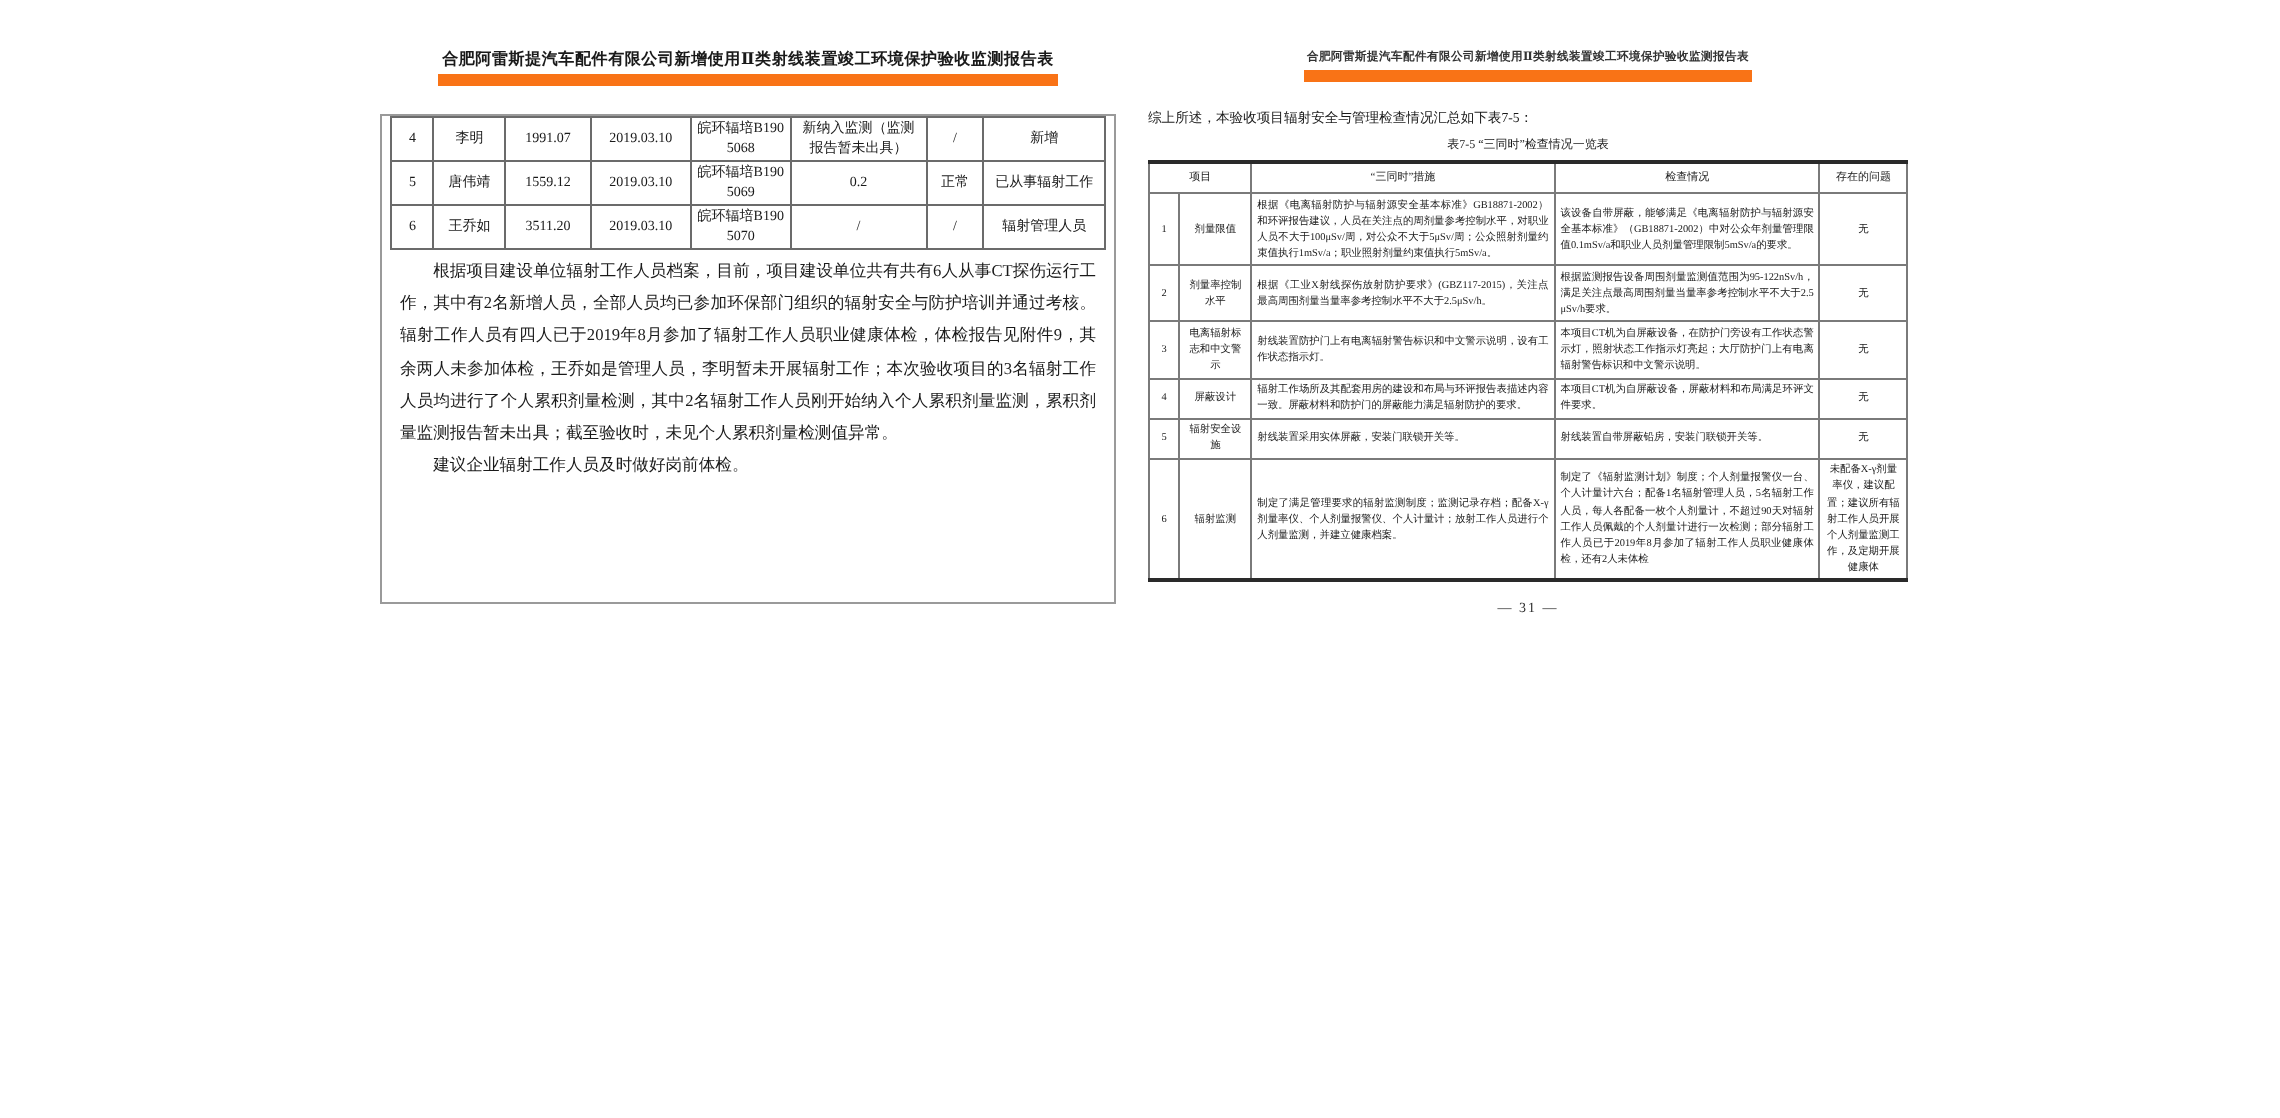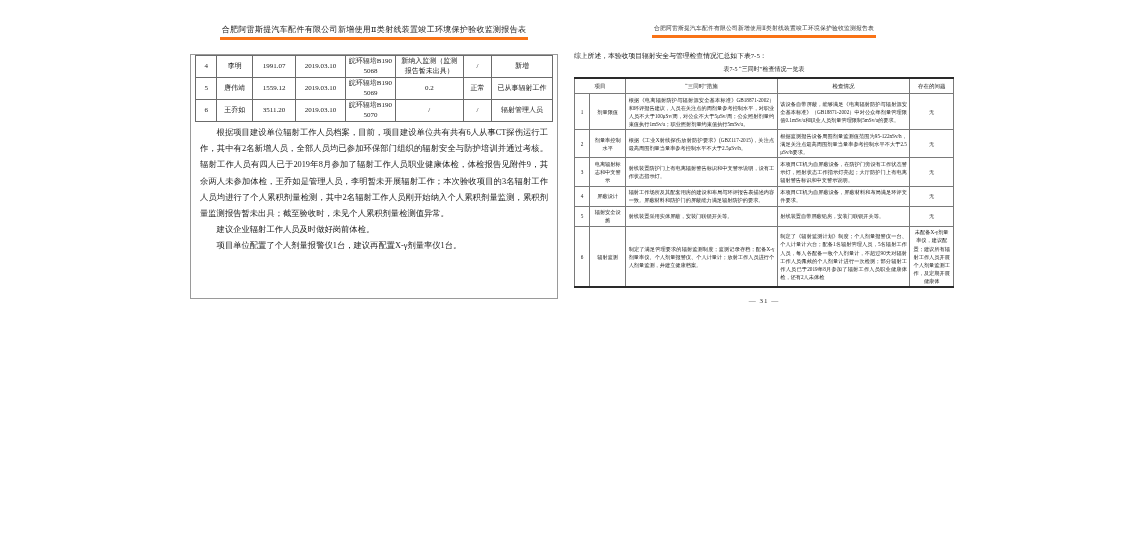--- a/index.html
+++ b/index.html
@@ -6,21 +6,21 @@
   body{
     width:1140px;height:559px;position:relative;background:#ffffff;
     font-family:"Liberation Serif","DejaVu Serif",serif;color:#1a1a1a;
     -webkit-font-smoothing:antialiased;
   }
   .page{position:absolute;top:24px;}
   .page-left{left:190px;width:368px;}
   .page-right{left:574px;width:380px;}
 
   .doc-title{text-align:center;}
-  .doc-title span{display:inline-block;border-bottom:3px solid #f97316;padding:0 2px 2px 2px;}
+  .doc-title span{display:inline-block;border-bottom:6px solid #f97316;padding:0 2px 2px 2px;font-weight:bold;}
   .page-left .doc-title{font-size:8px;letter-spacing:0.3px;}
   .page-right .doc-title{font-size:5.8px;letter-spacing:0.2px;color:#333;}
 
   
   .content-box{
     margin-top:14px;border:1.5px solid #9a9a9a;height:245px;box-sizing:border-box;
     overflow:hidden;background:#fff;
   }
   table{border-collapse:collapse;}
   .staff-table{
@@ -107,21 +107,20 @@
             <td>皖环辐培B1905070</td>
             <td>/</td>
             <td>/</td>
             <td>辐射管理人员</td>
           </tr>
         </tbody>
     </table>
     <div class="body-text">
       <p>根据项目建设单位辐射工作人员档案，目前，项目建设单位共有共有6人从事CT探伤运行工作，其中有2名新增人员，全部人员均已参加环保部门组织的辐射安全与防护培训并通过考核。辐射工作人员有四人已于2019年8月参加了辐射工作人员职业健康体检，体检报告见附件9，其余两人未参加体检，王乔如是管理人员，李明暂未开展辐射工作；本次验收项目的3名辐射工作人员均进行了个人累积剂量检测，其中2名辐射工作人员刚开始纳入个人累积剂量监测，累积剂量监测报告暂未出具；截至验收时，未见个人累积剂量检测值异常。</p>
       <p>建议企业辐射工作人员及时做好岗前体检。</p>
-      <p>项目单位配置了个人剂量报警仪1台，建议再配置X-γ剂量率仪1台。</p>
     </div>
   </div>
 </div>
 
 <div class="page page-right">
   <div class="doc-title">
     <span>合肥阿雷斯提汽车配件有限公司新增使用Ⅱ类射线装置竣工环境保护验收监测报告表</span>
   </div>
   <div class="intro-line">综上所述，本验收项目辐射安全与管理检查情况汇总如下表7-5：</div>
   <div class="table-caption">表7-5 “三同时”检查情况一览表</div>

